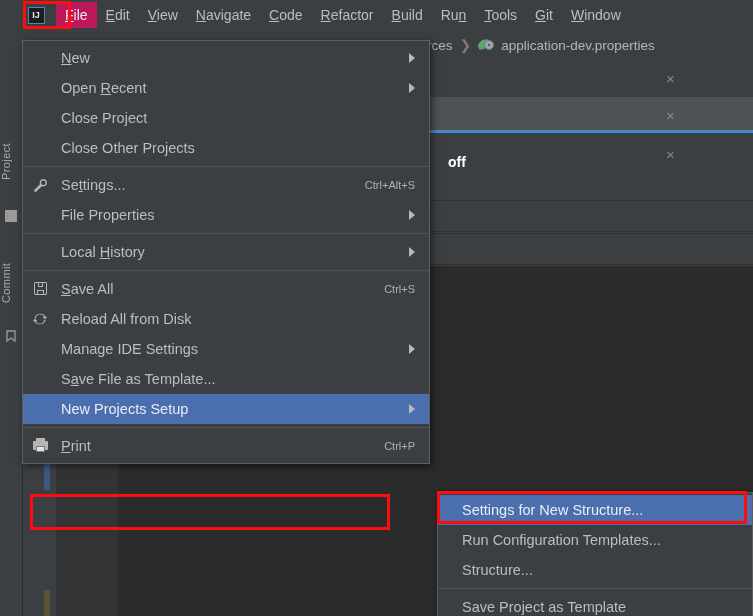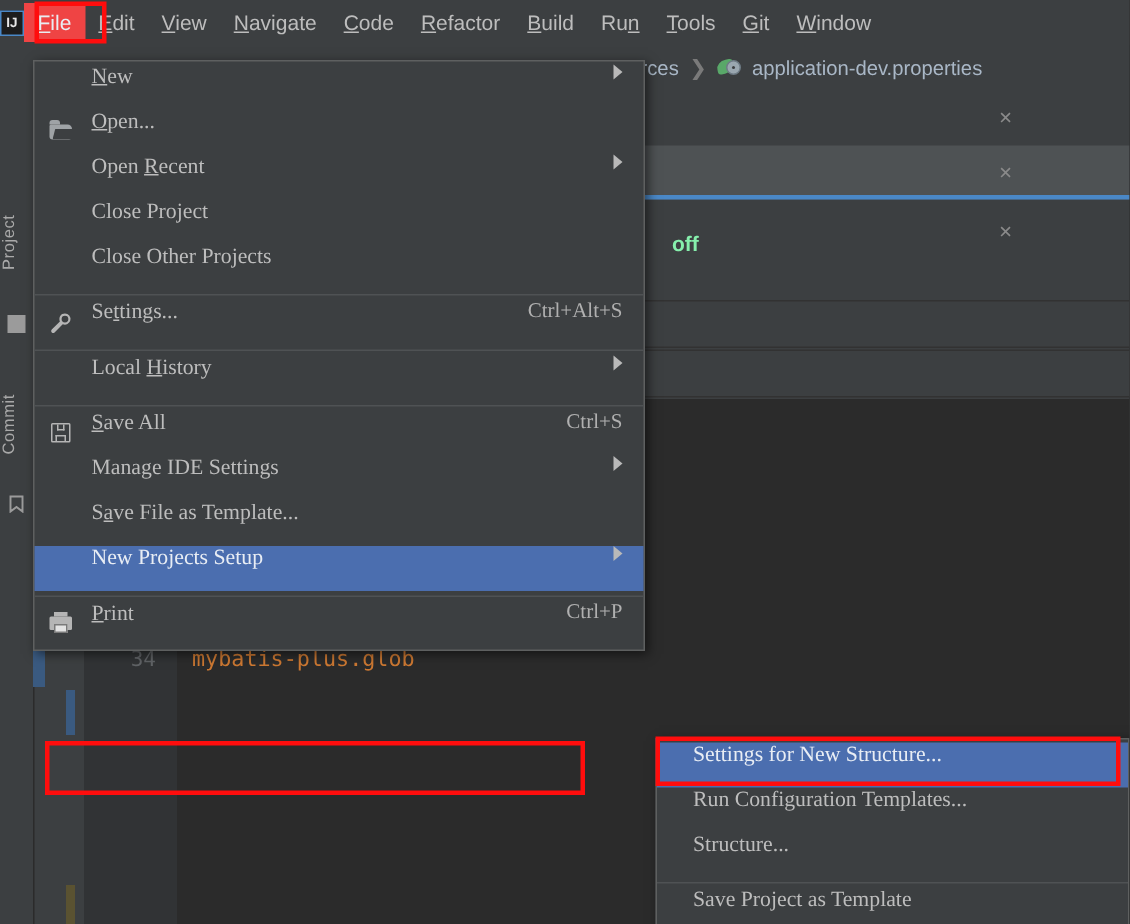--- a/index.html
+++ b/index.html
@@ -9,29 +9,29 @@
     font-family:"Liberation Sans","DejaVu Sans",sans-serif;
     font-size:13px;color:#BBBBBB;
     -webkit-font-smoothing:antialiased;
   }
   
   #menubar{
     position:absolute;left:0;top:0;width:753px;height:30px;
     background:#3C3F41;display:flex;align-items:center;
     border-bottom:1px solid #323232;
   }
-  .mb-logo{width:16px;height:30px;display:flex;align-items:center;justify-content:flex-end;}
+  .mb-logo{width:40px;height:30px;display:flex;align-items:center;justify-content:center;margin-left:16px;}
   .mb-logo .glyph{
     width:15px;height:15px;background:#1D1D1D;border:1px solid #4A88C7;
     color:#E8E8E8;font-size:9px;font-weight:bold;line-height:15px;text-align:center;
   }
   .mb-item{
     padding:5px 9px;color:#BDBDBD;font-size:14px;white-space:nowrap;cursor:default;
   }
-  .mb-item.active{background:#ef4444;color:#E9EDF2;}
+  .mb-item.active{background:#be185d;color:#E9EDF2;}
   .mb-item .mn{text-decoration:underline;}
   #file-redbox{
     position:absolute;left:23px;top:1px;width:48px;height:28px;
     border:3px solid #FF0D0D;box-sizing:border-box;pointer-events:none;z-index:60;
   }
   
   #left-stripe{
     position:absolute;left:0;top:30px;width:22px;height:586px;
     background:#3C3F41;border-right:1px solid #2B2B2B;
   }
@@ -133,27 +133,27 @@
   .codeline.hl{background:#5A5231;}
   #sidebar-markerblue{position:absolute;left:-12px;top:194px;width:6px;height:30px;background:#3A5A80;}
   #sidebar-markerbrown{position:absolute;left:-12px;top:324px;width:6px;height:30px;background:#5A5231;}
   
   #filemenu{
     position:absolute;left:22px;top:40px;width:408px;
     background:#3C3F41;border:1px solid #5E6060;box-shadow:2px 2px 7px rgba(0,0,0,.55);
     z-index:40;padding:2px 0;box-sizing:border-box;
   }
   .mi{
-    position:relative;height:30px;display:flex;
+    position:relative;height:30px;display:flex;align-items:center;
     font-size:14.5px;color:#BDBDBD;padding-left:38px;box-sizing:border-box;
-    white-space:nowrap;cursor:default;font-family:Liberation Serif, serif;
+    white-space:nowrap;cursor:default;
   }
   .mi.sel{background:#4B6EAF;color:#E8EDF4;}
   .mi .shortcut{
-    position:absolute;right:14px;color:#B0B0B0;font-size:14px;
+    position:absolute;right:14px;color:#B0B0B0;font-size:11px;
   }
   .mi .arrow{
     position:absolute;right:14px;width:0;height:0;
     border-top:5px solid transparent;border-bottom:5px solid transparent;
     border-left:6px solid #B9B9B9;
   }
   .mi .micon{position:absolute;left:10px;top:8px;width:16px;height:14px;}
   .mi .mn{text-decoration:underline;}
   .sep{height:1px;background:#4F5254;margin:3px 0;}
   
@@ -207,21 +207,21 @@
     background:#3C3F41;border:1px solid #5E6060;box-shadow:2px 2px 7px rgba(0,0,0,.55);
     z-index:45;padding:2px 0;box-sizing:border-box;
   }
   #submenu .mi{padding-left:24px;}
   
   .redbox{position:absolute;border:3px solid #FF0D0D;box-sizing:border-box;z-index:70;pointer-events:none;}
   #rb-newproj{left:30px;top:494px;width:360px;height:36px;}
   #rb-settings{left:437px;top:491px;width:310px;height:33px;}
   
   #off-text{
-    position:absolute;left:426px;top:124px;font-size:14px;font-weight:bold;color:#86efac;z-index:5;
+    position:absolute;left:426px;top:124px;font-size:14px;font-weight:bold;color:#ffffff;z-index:5;
   }
   #bluebar-left{position:absolute;left:0;top:400px;width:8px;height:28px;background:#3A5A80;z-index:6;}
 </style>
 </head>
 <body>
 
 <div id="menubar">
   <div class="mb-logo">
     <div class="glyph">IJ</div>
   </div>
@@ -329,57 +329,61 @@
   </div>
 
 </div>
 
 <div id="filemenu">
     <div class="mi">
       <span class="mlabel"><span class="mn">N</span>ew</span>
       <span class="arrow"></span>
     </div>
     <div class="mi">
-      <span class="micon">
-        <i class="ic-folder"></i>
-      </span>
-      <span class="mlabel"><span class="mn">O</span>pen...</span>
-    </div>
-    <div class="mi">
       <span class="mlabel">Open <span class="mn">R</span>ecent</span>
       <span class="arrow"></span>
     </div>
     <div class="mi">
       <span class="mlabel">Close Project</span>
     </div>
     <div class="mi">
       <span class="mlabel">Close Other Projects</span>
     </div>
     <div class="sep"></div>
     <div class="mi">
       <span class="micon"><svg width="15" height="15" viewBox="0 0 16 16">
           <path d="M11 1a4 4 0 0 0-3.6 5.7L1.6 12.5a1.4 1.4 0 0 0 2 2l5.8-5.8A4 4 0 1 0 11 1zm0 1.6a2.4 2.4 0 1 1 0 4.8 2.4 2.4 0 0 1 0-4.8z" fill="#B5B5B5"></path>
         </svg></span>
       <span class="mlabel">Se<span class="mn">t</span>tings...</span>
       <span class="shortcut">Ctrl+Alt+S</span>
     </div>
+    <div class="mi">
+      <span class="mlabel">File Properties</span>
+      <span class="arrow"></span>
+    </div>
     <div class="sep"></div>
     <div class="mi">
       <span class="mlabel">Local <span class="mn">H</span>istory</span>
       <span class="arrow"></span>
     </div>
     <div class="sep"></div>
     <div class="mi">
       <span class="micon">
         <i class="ic-save"></i>
       </span>
       <span class="mlabel"><span class="mn">S</span>ave All</span>
       <span class="shortcut">Ctrl+S</span>
     </div>
     <div class="mi">
+      <span class="micon"><svg width="14" height="14" viewBox="0 0 16 16">
+          <path d="M8 2.5a5.5 5.5 0 0 1 4.9 3h-1.7l2.4 3.2L16 5.5h-1.6A7 7 0 0 0 1.6 7h1.6A5.5 5.5 0 0 1 8 2.5zm0 11a5.5 5.5 0 0 1-4.9-3h1.7L2.4 7.3 0 10.5h1.6A7 7 0 0 0 14.4 9h-1.6A5.5 5.5 0 0 1 8 13.5z" fill="#B5B5B5"></path>
+        </svg></span>
+      <span class="mlabel">Reload All from Disk</span>
+    </div>
+    <div class="mi">
       <span class="mlabel">Manage IDE Settings</span>
       <span class="arrow"></span>
     </div>
     <div class="mi">
       <span class="mlabel">S<span class="mn">a</span>ve File as Template...</span>
     </div>
     <div class="mi sel">
       <span class="mlabel">New Projects Setup</span>
       <span class="arrow"></span>
     </div>

